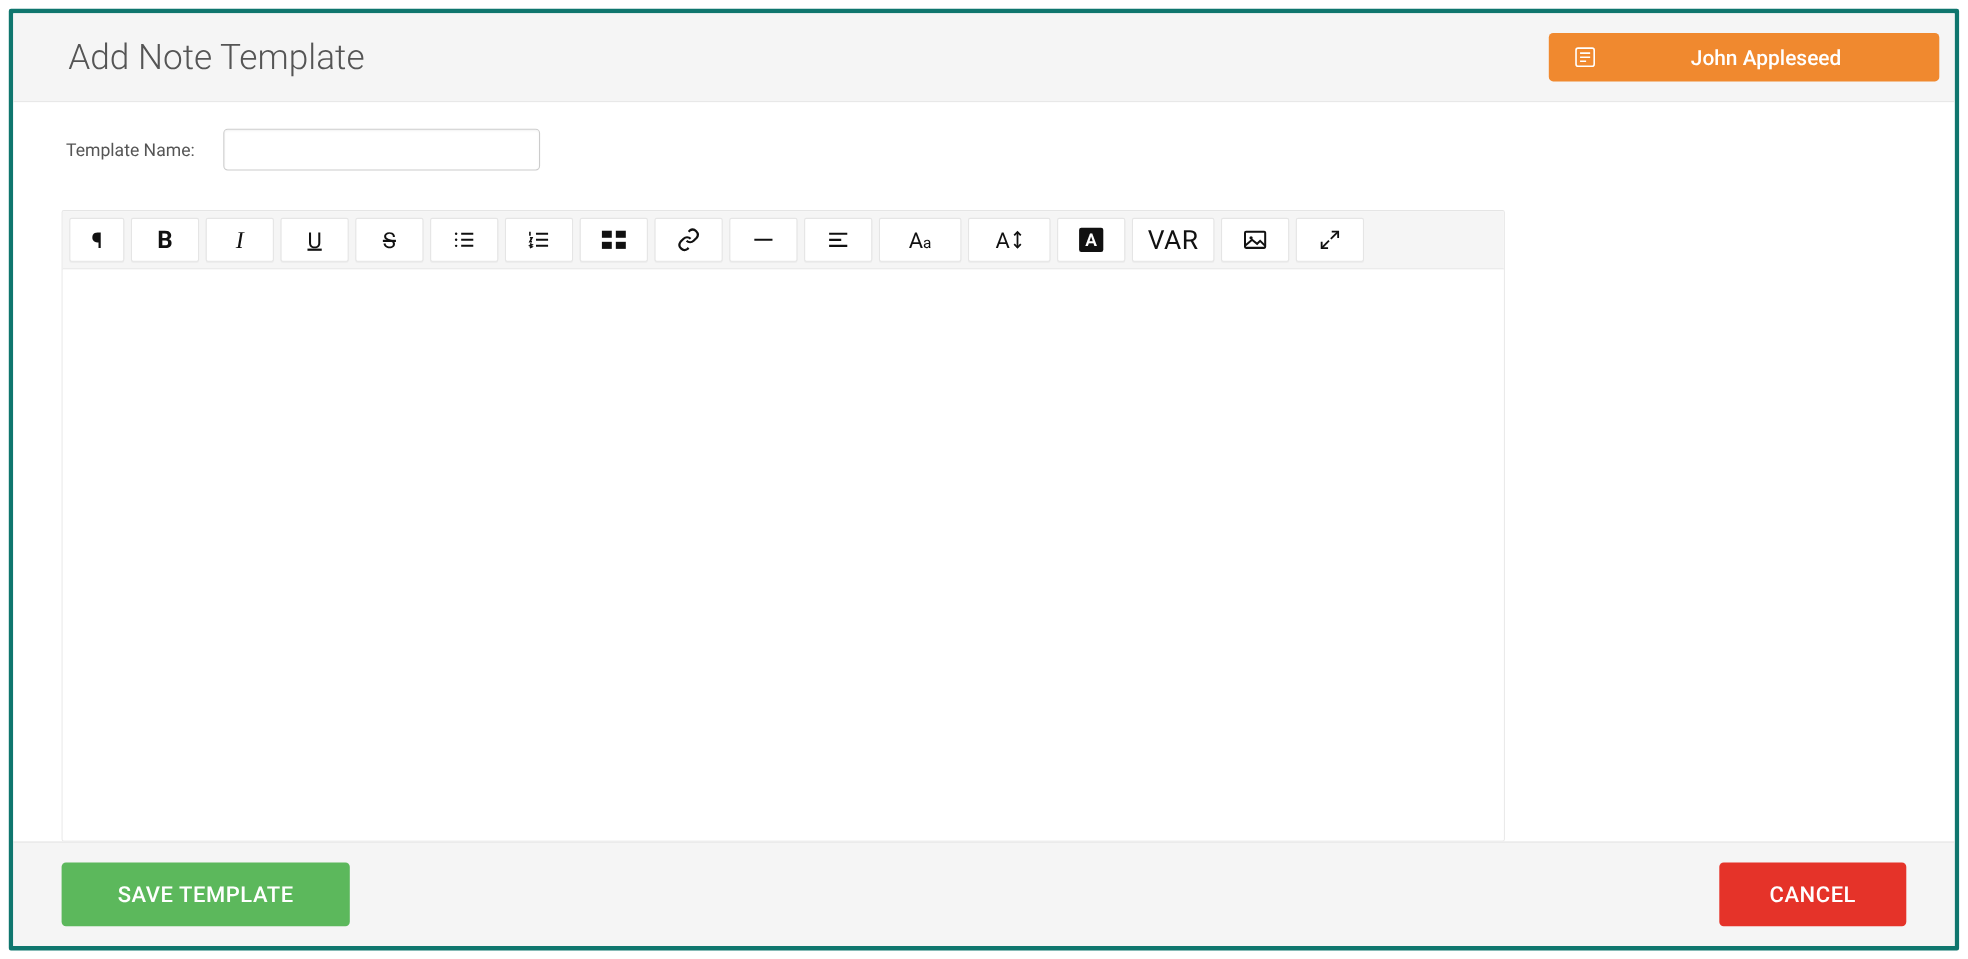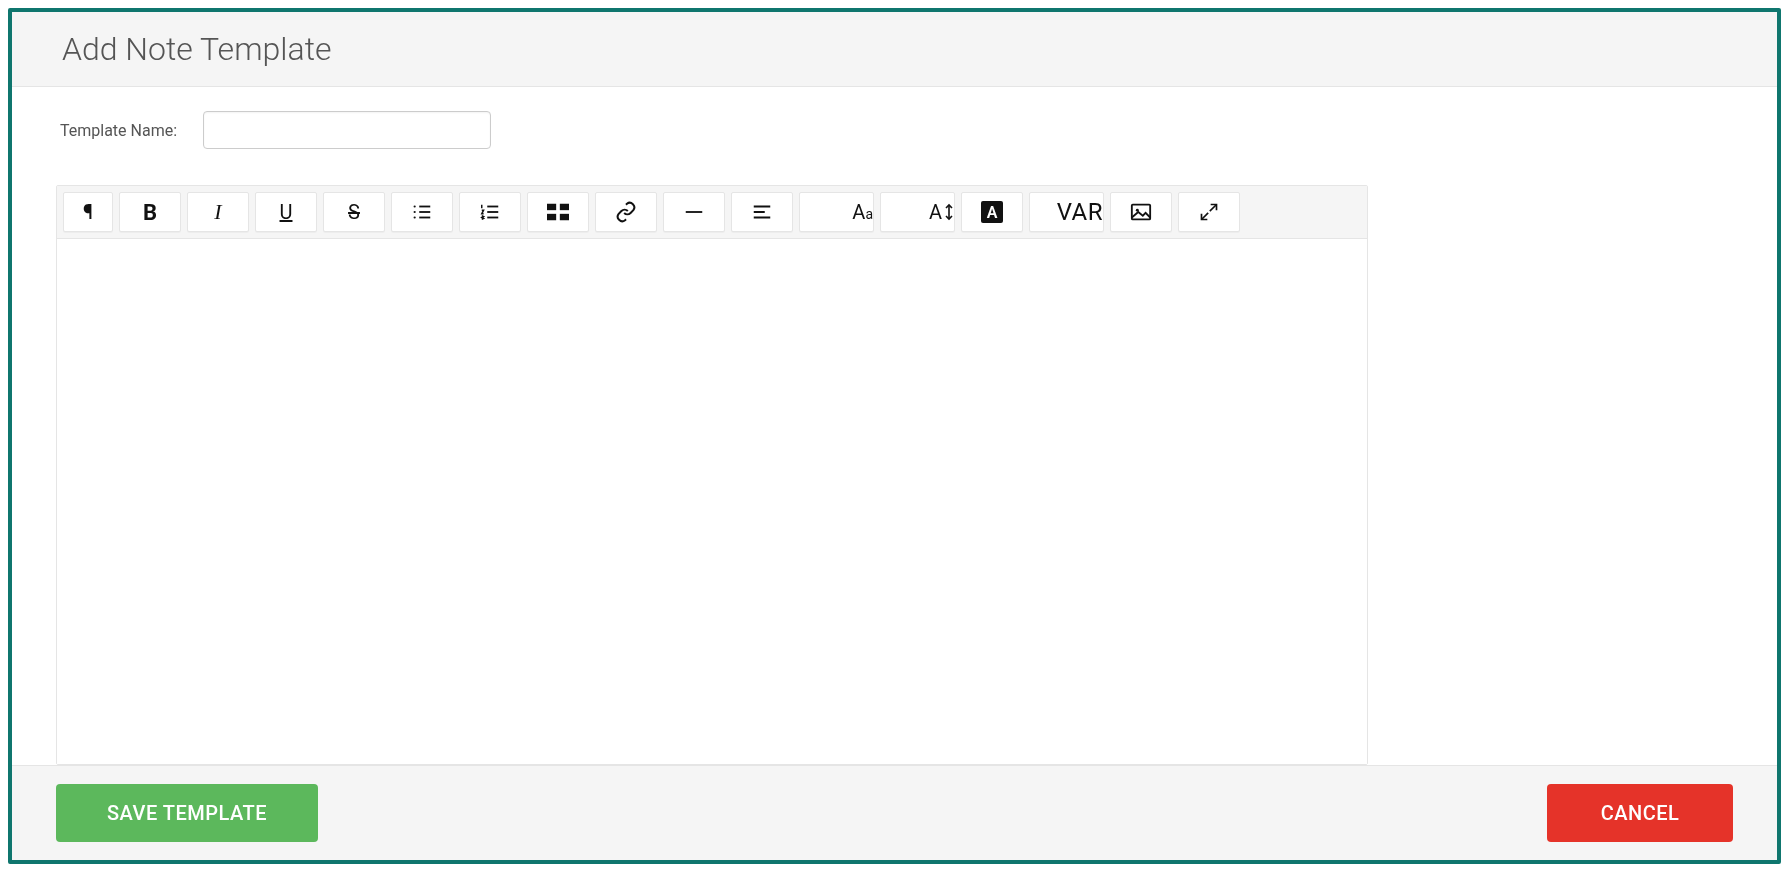--- a/index.html
+++ b/index.html
@@ -107,21 +107,21 @@
     min-width: 50px;
     display: flex;
     align-items: center;
     justify-content: center;
     cursor: pointer;
     font-family: inherit;
     box-shadow: 0 1px 0 rgba(0,0,0,0.03);
     color:#111;
   }
   .tool-btn.wide { min-width: 62px; }
-  .tool-btn.wider { min-width: 75px; justify-content: flex-end; }
+  .tool-btn.wider { min-width: 75px; }
   .tool-btn svg { display:block; }
   .tool-text { font-size: 24px; font-weight:400; letter-spacing:0.5px; }
   .editor-area {
     flex:1;
     min-height: 300px;
     padding: 12px;
     outline: none;
     background:#fff;
   }
   .panel-footer {
@@ -137,29 +137,40 @@
     height: 58px;
     font-size: 20px;
     font-weight: 500;
     color: #fff;
     cursor: pointer;
     padding: 0 30px;
     letter-spacing: 0.5px;
     font-family: inherit;
   }
   .btn-save { background: #5cb85c; width: 262px; }
-  .btn-cancel { background: #e53329; width: 186px; }
+  .btn-cancel { background: #e53329; width: 170px; }
 </style>
 </head>
 <body>
 
 <div class="panel">
 
   <div class="panel-header">
     <h1 class="page-title">Add Note Template</h1>
+    <div class="user-chip">
+      <span class="icon-slot">
+        <svg width="22" height="22" viewBox="0 0 24 24" fill="none" stroke="#fff" stroke-width="1.6">
+          <rect x="3" y="3" width="18" height="18" rx="2" fill="none"></rect>
+          <line x1="7" y1="8" x2="17" y2="8"></line>
+          <line x1="7" y1="12" x2="17" y2="12"></line>
+          <line x1="7" y1="16" x2="13" y2="16"></line>
+        </svg>
+      </span>
+      <span class="name">John Appleseed</span>
+    </div>
   </div>
 
   <div class="panel-body">
     <div class="form-row">
       <label class="form-label">Template Name:</label>
       <input class="text-input" type="text" value="" style="">
     </div>
 
     <div class="editor-wrap">
       <div class="toolbar">

